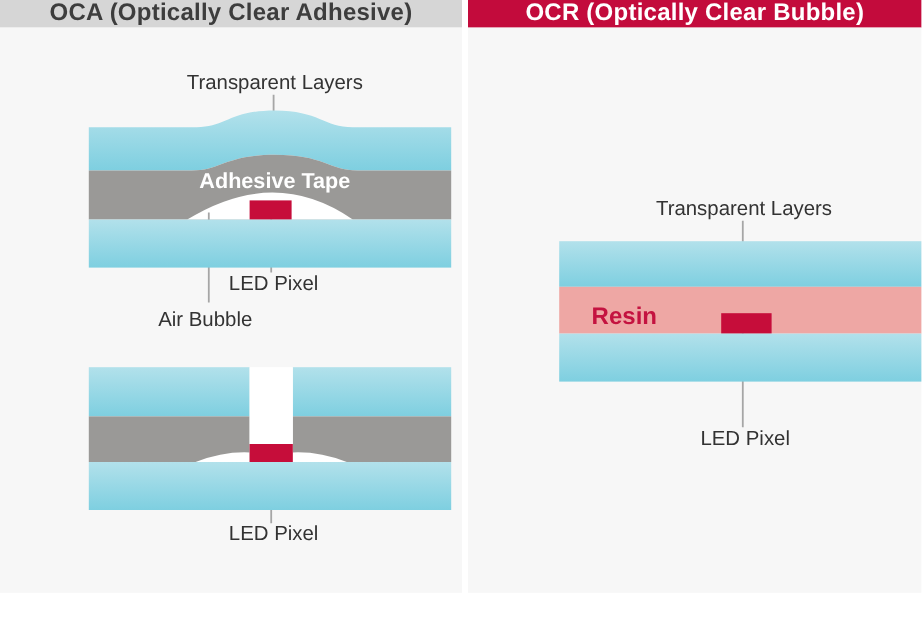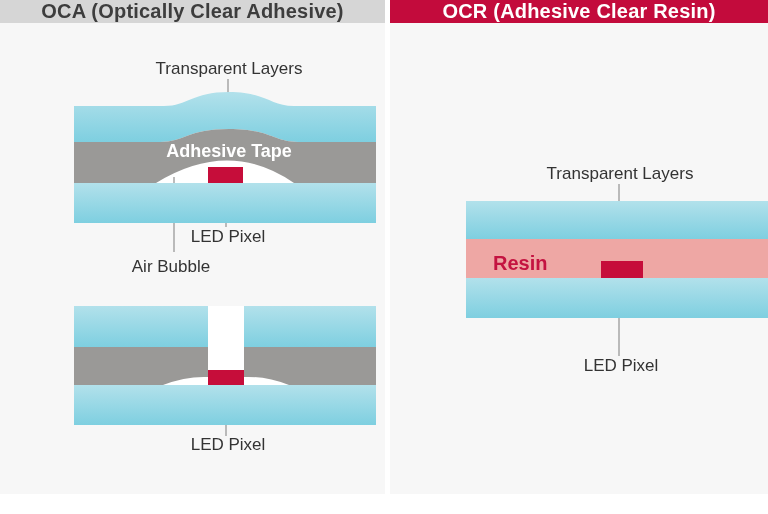--- a/index.html
+++ b/index.html
@@ -97,21 +97,21 @@
           <text class="label-text" x="192" y="470" text-anchor="middle">LED Pixel</text>
         </g>
       </svg>
     </div>
   </div>
 
   <div class="gutter"></div>
 
   <div class="panel right">
     <div class="panel-header red">
-      <span>OCR (Adhesive Clear Resin)</span>
+      <span>OCR (Optically Clear Bubble)</span>
     </div>
     <div class="panel-body">
       <svg width="378" height="471" viewBox="390 43 378 471">
         <defs>
           <linearGradient id="blueGradR" x1="0" y1="0" x2="0" y2="1">
             <stop offset="0" stop-color="#b2e1eb"></stop>
             <stop offset="1" stop-color="#7ecfe0"></stop>
           </linearGradient>
         </defs>
 

